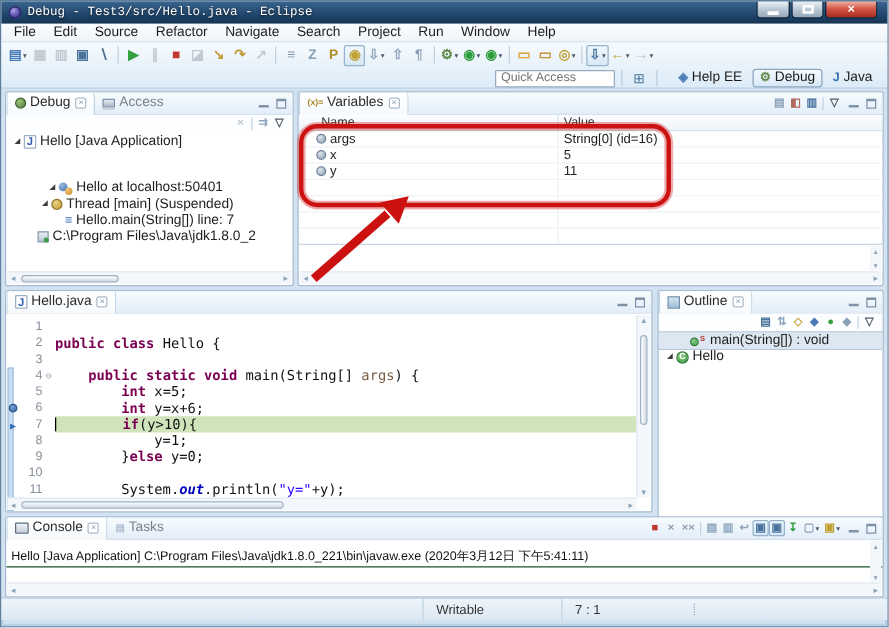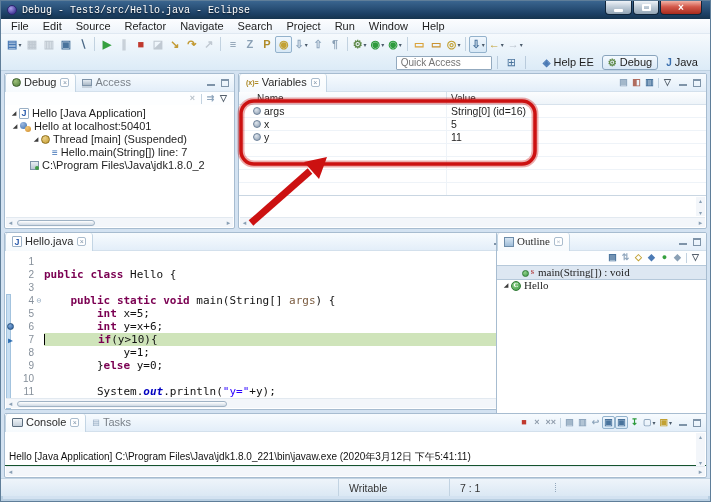--- a/index.html
+++ b/index.html
@@ -57,21 +57,21 @@
   .persp .p-icon { margin-right:3px; font-size:10px; font-weight:bold; line-height:1; }
   .open-persp { font-size:11px; color:#49739c; }
   .tb-sep2 { width:1px; height:13px; background:#b9cbdc; margin:0 5px; }
 
   
   .workbench { position:absolute; top:70px; left:0; right:0; bottom:23px; background:#d3e2f1; }
   .panel { position:absolute; border:1px solid #a7bcd0; background:#fff; border-radius:2px; overflow:hidden; }
   .debug-panel     { left:3px;   top:2px;   width:231px; height:156px; }
   .variables-panel { left:237px; top:2px;   right:3px;   height:156px; }
   .editor-panel    { left:3px;   top:161px; width:518px; height:178px; }
-  .outline-panel   { left:495px; top:161px; right:3px;   height:223px;font-family:Liberation Serif, serif; }
+  .outline-panel   { left:525px; top:161px; right:3px;   height:223px; }
   .console-panel   { left:3px;   top:342px; right:3px;   height:65px;  }
 
   .phdr { height:18px; background:linear-gradient(#f7fbfe,#e3eef9); border-bottom:1px solid #d3e0ec;
           display:flex; align-items:center; }
   .tab { display:flex; align-items:center; height:18px; padding:0 6px; font-size:11px; color:#7b828a;
          white-space:nowrap; }
   .tab.sel { background:linear-gradient(#ffffff,#f6fafd); border-left:1px solid #c3d5e4;
              border-right:1px solid #c3d5e4; border-radius:3px 3px 0 0; color:#2b2b2b; }
   .t-label { line-height:1; }
   .t-close { margin-left:4px; width:9px; height:9px; font-size:7px; line-height:8px; text-align:center;
@@ -170,21 +170,21 @@
   .code-text { flex:1; white-space:pre; color:#111; }
   .code-row.cur .code-text { background:#cfe4ba; }
   .caret { display:inline-block; width:1px; height:11px; background:#000; vertical-align:-2px; }
   .c-kw { color:#7b0052; font-weight:bold; }
   .c-str { color:#2a00ff; }
   .c-field { color:#0000c0; font-weight:bold; font-style:italic; }
   .c-param { color:#7a5b3f; }
   .c-pl { color:#111; }
 
   
-  .console-line { font-size:10px; color:#111; padding:18px 4px 1px; border-bottom:1px solid #14532d;
+  .console-line { font-size:10px; color:#111; padding:6px 4px 1px; border-bottom:1px solid #14532d;
                   white-space:nowrap; overflow:hidden; }
   .console-vscroll { position:absolute; right:1px; top:19px; bottom:11px; width:9px; background:#f3f6fa;
                   font-size:6px; color:#8aa0b5; text-align:center; }
 
   
   .statusbar { position:absolute; left:0; right:0; bottom:5px; height:18px; display:flex; align-items:stretch;
                font-size:10.5px; color:#333; background:linear-gradient(#eef4fa,#dbe8f4);
                border-top:1px solid #c2d3e2; }
   .sb-spacer { width:302px; }
   .sb-item { display:flex; align-items:center; padding:0 10px; border-left:1px solid #c2d3e2;margin-left:35px; }
@@ -381,21 +381,21 @@
           <span class="tb-icon">
             <span class="g" style="color: rgb(85, 96, 108);">▽</span>
           </span>
         </div>
       <div class="tree" id="debug-tree">
           <div class="tree-row" style="padding-left: 4px;">
             <span class="tw-arrow">◢</span>
             <span class="ic ic-jbox">J</span>
             <span class="t-label">Hello [Java Application]</span>
           </div>
-          <div class="tree-row" style="padding-left: 5px;">
+          <div class="tree-row" style="padding-left: 32px; margin-top: 24px;">
             <span class="tw-arrow">◢</span>
             <span class="ic ic-launch"></span>
             <span class="t-label">Hello at localhost:50401</span>
           </div>
           <div class="tree-row" style="padding-left: 26px;">
             <span class="tw-arrow">◢</span>
             <span class="ic ic-thread"></span>
             <span class="t-label">Thread [main] (Suspended)</span>
           </div>
           <div class="tree-row" style="padding-left: 37px;">

